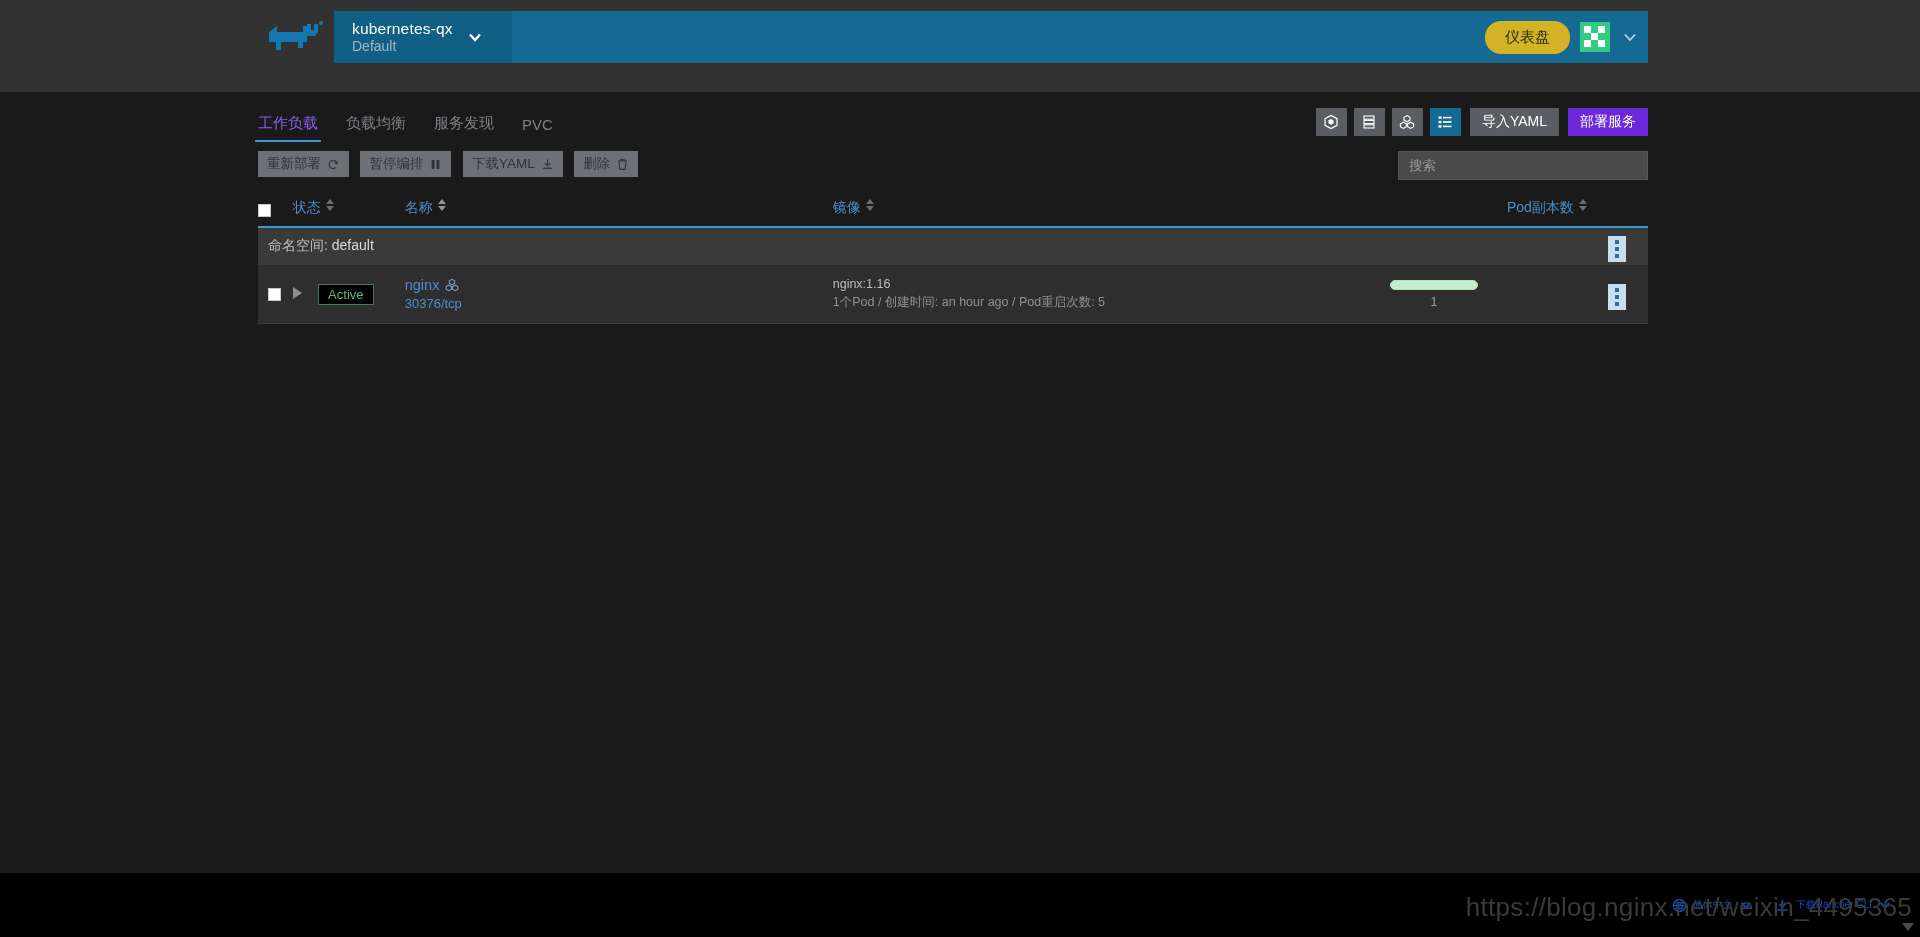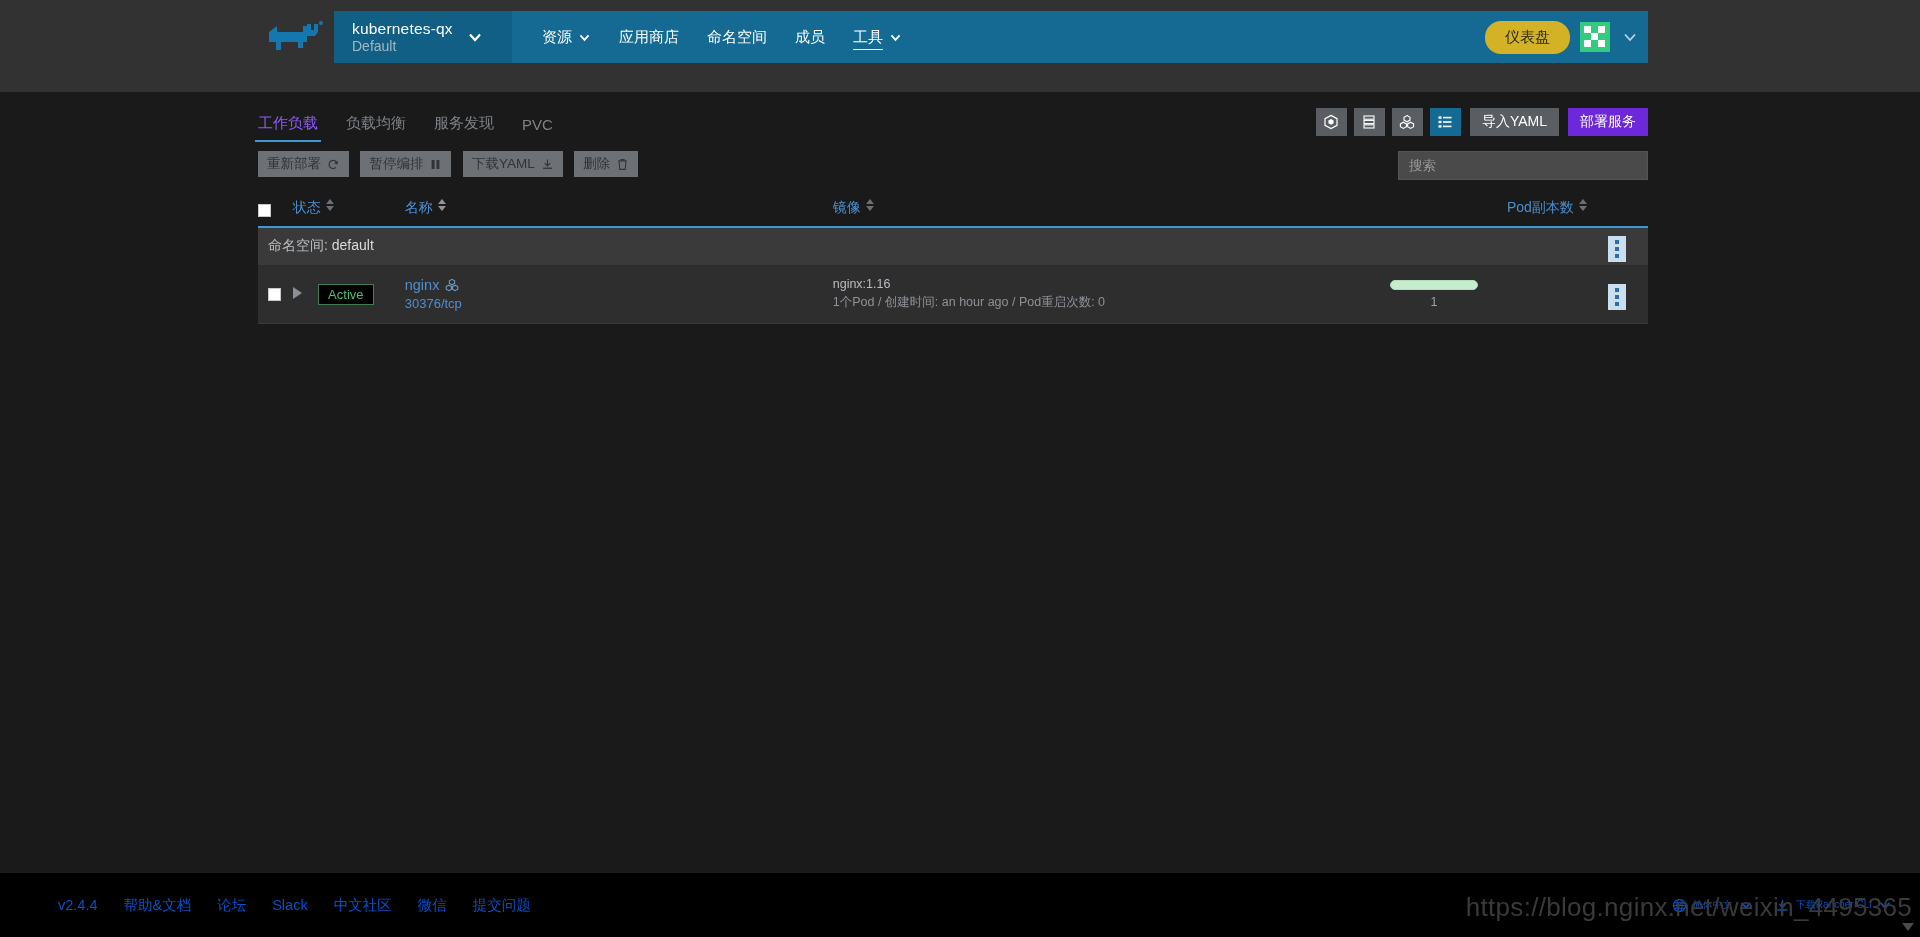--- a/index.html
+++ b/index.html
@@ -217,43 +217,20 @@
       <div class="cluster-box">
         <div class="cluster-text">
           <span class="cluster-name">kubernetes-qx</span>
           <span class="cluster-sub">Default</span>
         </div>
         <svg class="cluster-caret" width="16" height="16" viewBox="0 0 16 16">
           <path d="M3 5.5 L8 11 L13 5.5" stroke="#ffffff" stroke-width="2.2" fill="none"></path>
         </svg>
       </div>
 
-      <div class="nav-items">
-        <div class="nav-item">
-          <span class="lbl">资源</span>
-          <svg width="13" height="13" viewBox="0 0 16 16">
-            <path d="M3 5.5 L8 11 L13 5.5" stroke="#ffffff" stroke-width="2.2" fill="none"></path>
-          </svg>
-        </div>
-        <div class="nav-item">
-          <span class="lbl">应用商店</span>
-        </div>
-        <div class="nav-item">
-          <span class="lbl">命名空间</span>
-        </div>
-        <div class="nav-item">
-          <span class="lbl">成员</span>
-        </div>
-        <div class="nav-item underlined">
-          <span class="lbl">工具</span>
-          <svg width="13" height="13" viewBox="0 0 16 16">
-            <path d="M3 5.5 L8 11 L13 5.5" stroke="#ffffff" stroke-width="2.2" fill="none"></path>
-          </svg>
-        </div>
-      </div>
 
       <div class="nav-right">
         <button class="dash-btn">仪表盘</button>
         <div class="avatar">
           <span style="left:4px;  top:4px;  width:7px; height:7px;"></span>
           <span style="left:11px; top:11px; width:7px; height:7px;"></span>
           <span style="left:18px; top:4px;  width:7px; height:7px;"></span>
           <span style="left:4px;  top:18px; width:7px; height:7px;"></span>
           <span style="left:18px; top:18px; width:7px; height:7px;"></span>
         </div>
@@ -426,48 +403,39 @@
               <svg width="14" height="14" viewBox="0 0 16 16">
                 <path d="M8 1.6 L11 3.3 L11 6.1 L8 7.8 L5 6.1 L5 3.3 Z" fill="none" stroke="#6f9fc4" stroke-width="1.2"></path>
                 <path d="M4.4 8.2 L7.4 9.9 L7.4 12.7 L4.4 14.4 L1.4 12.7 L1.4 9.9 Z" fill="none" stroke="#6f9fc4" stroke-width="1.2"></path>
                 <path d="M11.6 8.2 L14.6 9.9 L14.6 12.7 L11.6 14.4 L8.6 12.7 L8.6 9.9 Z" fill="none" stroke="#6f9fc4" stroke-width="1.2"></path>
               </svg>
             </div>
             <div class="name-sub">30376/tcp</div>
           </td>
           <td>
             <div class="img-main">nginx:1.16</div>
-            <div class="img-sub">1个Pod / 创建时间: an hour ago / Pod重启次数: 0</div>
+            <div class="img-sub">1个Pod / 创建时间: an hour ago / Pod重启次数: 5</div>
           </td>
           <td class="podbar-wrap">
             <div class="podbar"></div>
             <div class="podcount">1</div>
           </td>
           <td style="text-align:center">
             <span class="kebab">
                 <i></i>
                 <i></i>
                 <i></i>
               </span>
           </td>
         </tr>
       </tbody>
     </table>
   </div>
 
   <div class="footer">
-    <div class="f-left">
-      <a class="f-link">v2.4.4</a>
-      <a class="f-link">帮助&amp;文档</a>
-      <a class="f-link">论坛</a>
-      <a class="f-link">Slack</a>
-      <a class="f-link">中文社区</a>
-      <a class="f-link">微信</a>
-      <a class="f-link">提交问题</a>
-    </div>
     <div class="f-right">
       <div class="f-group">
         <svg width="15" height="15" viewBox="0 0 16 16">
           <circle cx="8" cy="8" r="6.4" fill="none" stroke="#0a50c8" stroke-width="1.3"></circle>
           <ellipse cx="8" cy="8" rx="2.8" ry="6.4" fill="none" stroke="#0a50c8" stroke-width="1.1"></ellipse>
           <path d="M1.8 8 L14.2 8 M2.6 5 L13.4 5 M2.6 11 L13.4 11" stroke="#0a50c8" stroke-width="1.1"></path>
         </svg>
         <span>简体中文</span>
         <svg width="14" height="14" viewBox="0 0 16 16">
           <path d="M3 5.5 L8 11 L13 5.5" stroke="#0a50c8" stroke-width="2" fill="none"></path>

